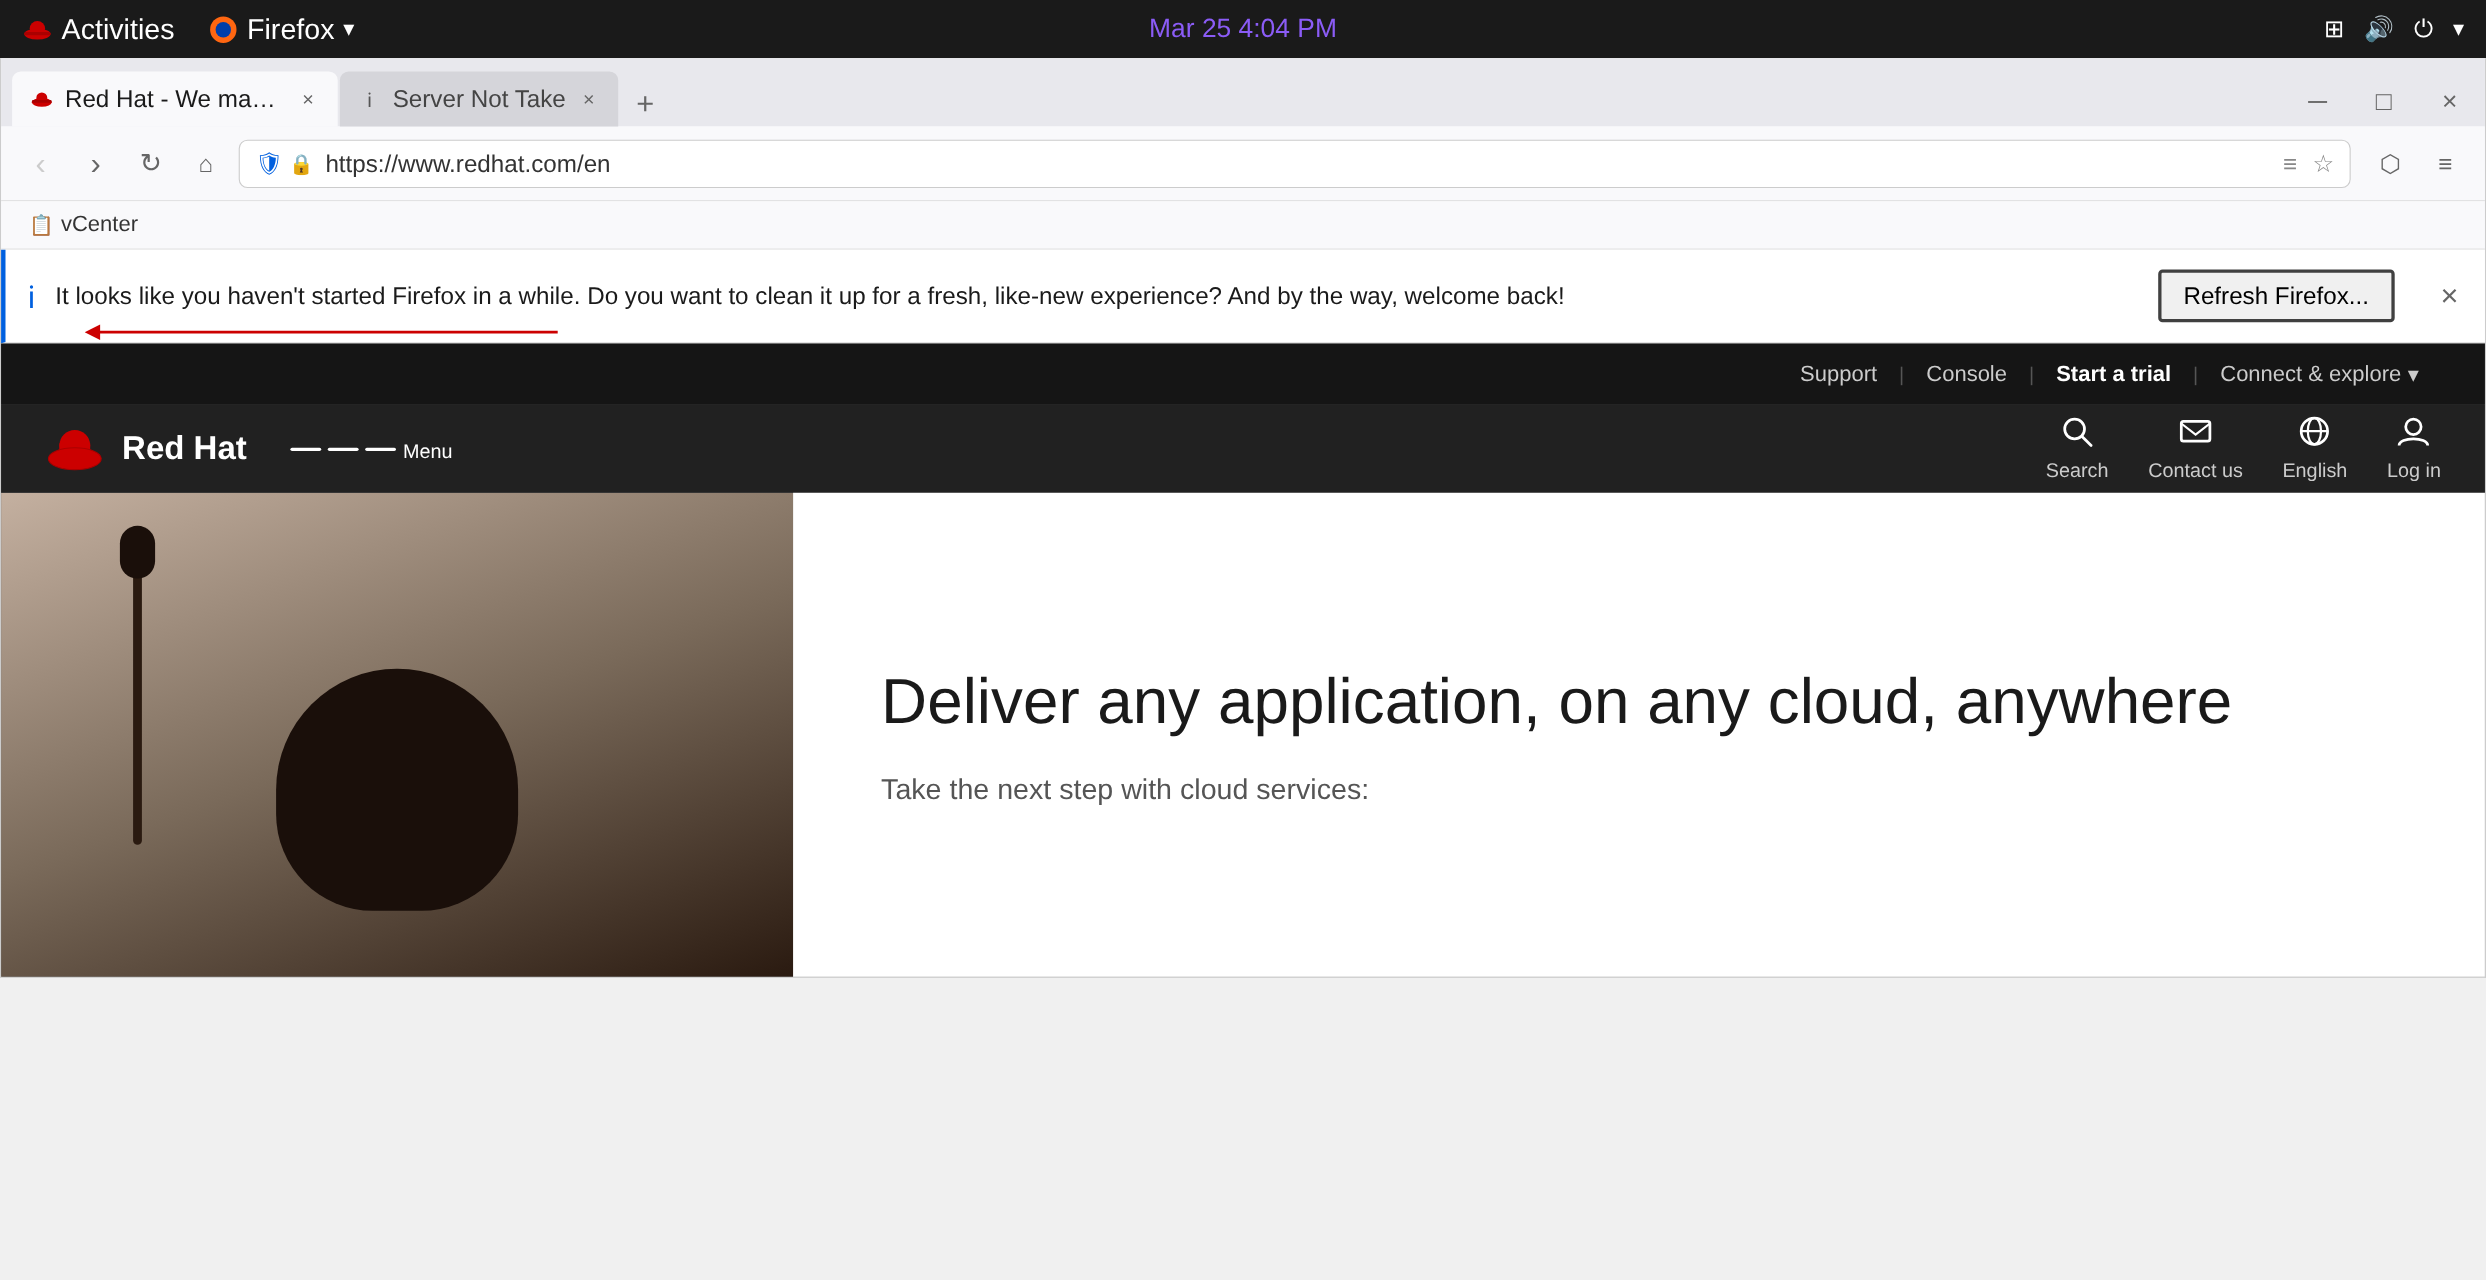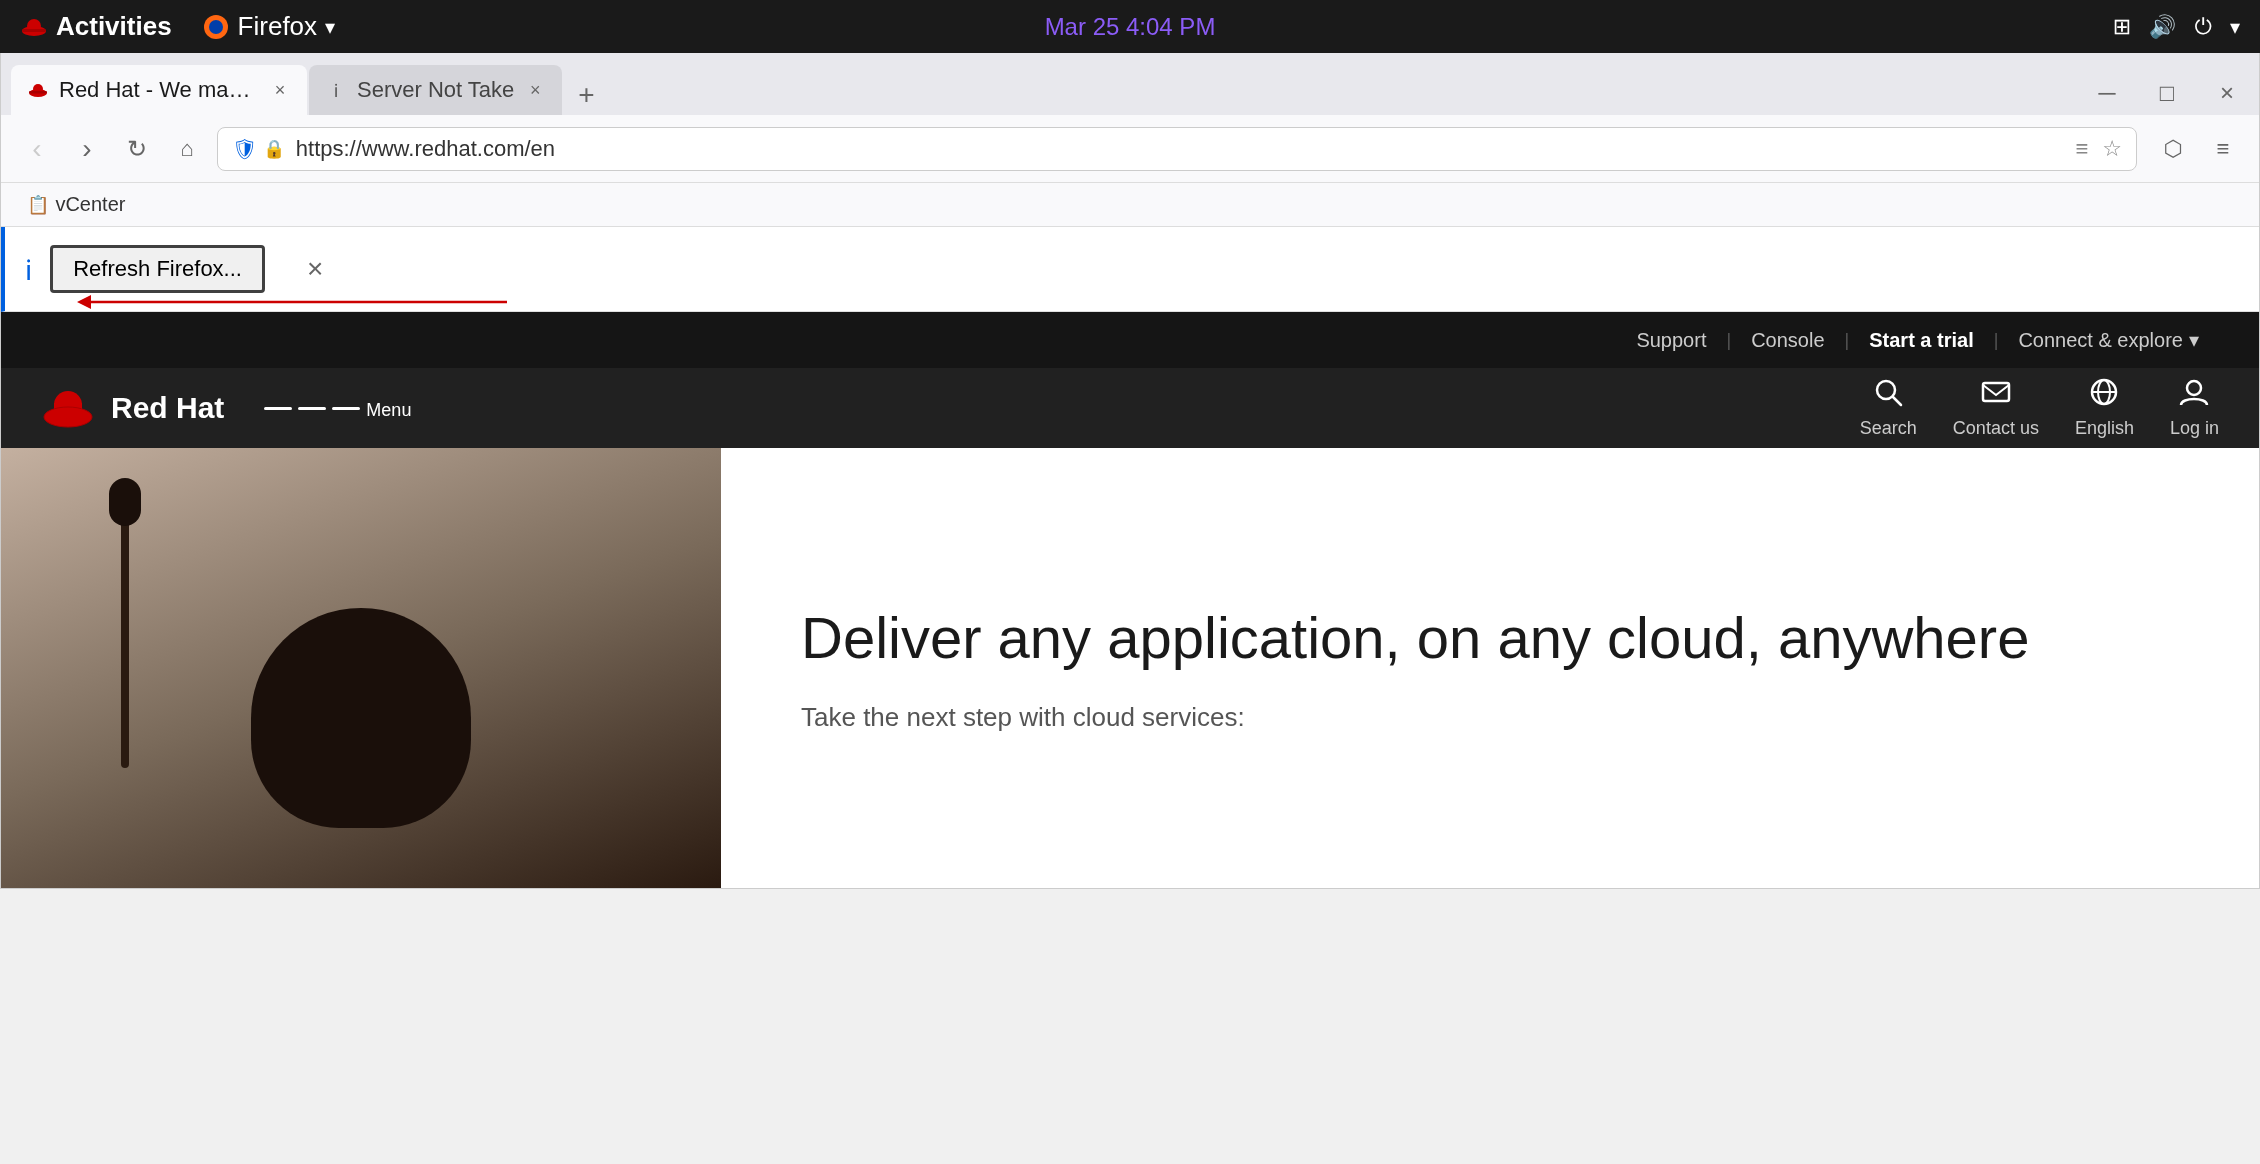--- a/index.html
+++ b/index.html
@@ -301,21 +301,21 @@
 
 <div class="os-topbar">
   <div class="os-topbar-left">
     <span style="display:flex;align-items:center;gap:8px;">
 
       <svg width="28" height="28" viewBox="0 0 28 28">
         <ellipse cx="14" cy="18" rx="12" ry="5" fill="#cc0000"></ellipse>
         <ellipse cx="14" cy="13" rx="7" ry="7" fill="#cc0000"></ellipse>
         <rect x="2" y="16" width="24" height="3" rx="1.5" fill="#aa0000"></rect>
       </svg>
-      <span style="font-size:26px;font-weight:700;">Activities</span>
+      <span style="font-size:26px;font-weight:400;">Activities</span>
     </span>
     <span style="display:flex;align-items:center;gap:8px;">
 
       <svg width="28" height="28" viewBox="0 0 28 28">
         <circle cx="14" cy="14" r="12" fill="#ff6611"></circle>
         <circle cx="14" cy="14" r="7" fill="#003eaa"></circle>
       </svg>
       <span style="font-size:26px;">Firefox</span>
       <span style="font-size:20px;">▾</span>
     </span>
@@ -384,20 +384,21 @@
 
   <div class="bookmarks-bar">
     <div class="bookmark-item">
       <span style="font-size:18px;">📋</span>
       <span>vCenter</span>
     </div>
   </div>
 
   <div class="info-bar">
     <span class="info-icon">ℹ</span>
+    <span class="info-text">It looks like you haven't started Firefox in a while. Do you want to clean it up for a fresh, like-new experience? And by the way, welcome back!</span>
     <button class="refresh-btn">Refresh Firefox...</button>
 
     <svg width="440" height="30" viewBox="0 0 440 30" style="position:absolute;left:72px;top:50%;transform:translateY(60%);">
       <line x1="430" y1="15" x2="10" y2="15" stroke="#cc0000" stroke-width="2.5"></line>
       <polygon points="0,15 14,8 14,22" fill="#cc0000"></polygon>
     </svg>
     <span class="info-close" style="margin-left:20px;">×</span>
   </div>
 
   <div class="website">

